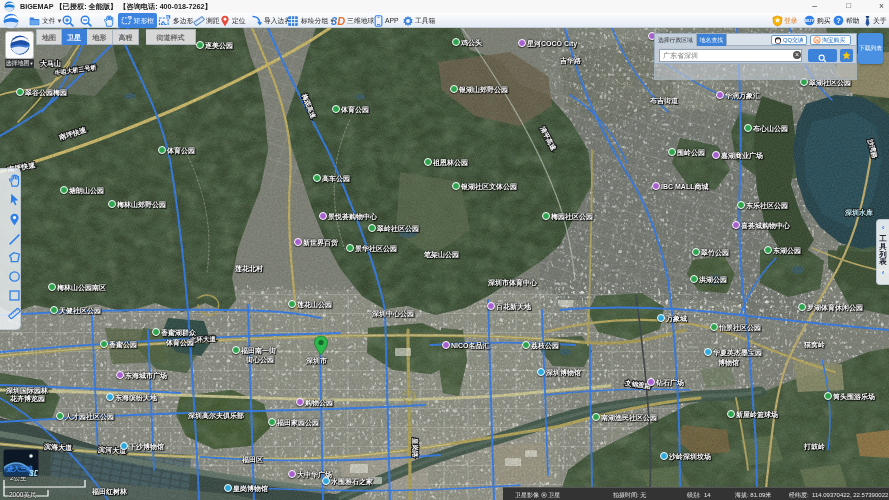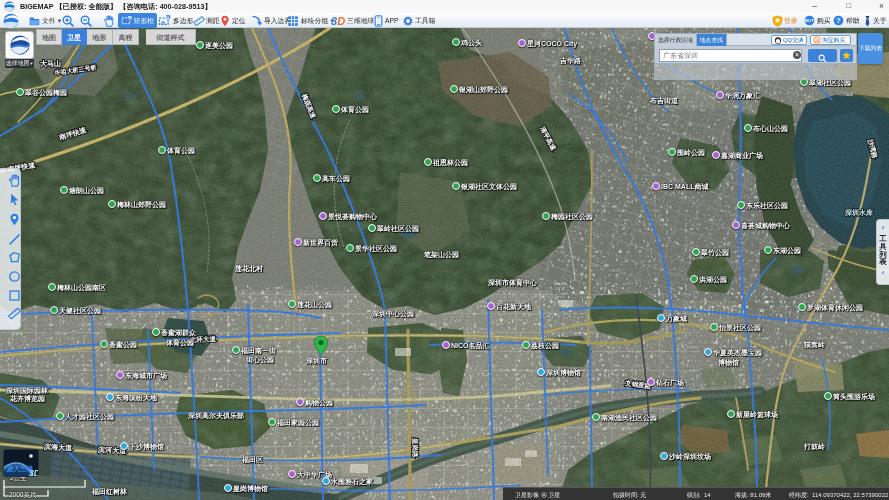--- a/index.html
+++ b/index.html
@@ -365,21 +365,21 @@
       </svg>
 <div class="lab" style="left:306px; top:356px;">深圳市</div>
 </div>
 
   <div id="titlebar">
     <svg class="logo" viewBox="0 0 24 24">
         <circle cx="12" cy="12" r="11" fill="#1878d0"></circle>
         <path d="M1.5 10 Q7 3 16.5 3.8 Q22 5 23 11 Q15.5 6 9 7.8 Q4.5 9 1.5 10Z" fill="#fff" opacity="0.96"></path>
         <path d="M1.8 15 Q9.5 12 17.5 14 Q21 15 22.6 13.5 Q20.5 20.5 13.5 22.6 Q6.5 23.5 3.2 18.5 Q2.2 16.8 1.8 15Z" fill="#fff" opacity="0.8"></path>
       </svg>
-    <div class="ttext">BIGEMAP 【已授权: 全能版】 【咨询电话: 400-028-9513】</div>
+    <div class="ttext">BIGEMAP 【已授权: 全能版】 【咨询电话: 400-018-7262】</div>
   </div>
   <div id="winbtns">
     <span style="right:72px;">–</span>
     <span style="right:38px; font-size:8px;">□</span>
     <span style="right:5px;">×</span>
   </div>
 
   <div id="toolbar">
       <div class="tb" style="left:3px;">
         <svg width="16" height="16" viewBox="0 0 20 20">

